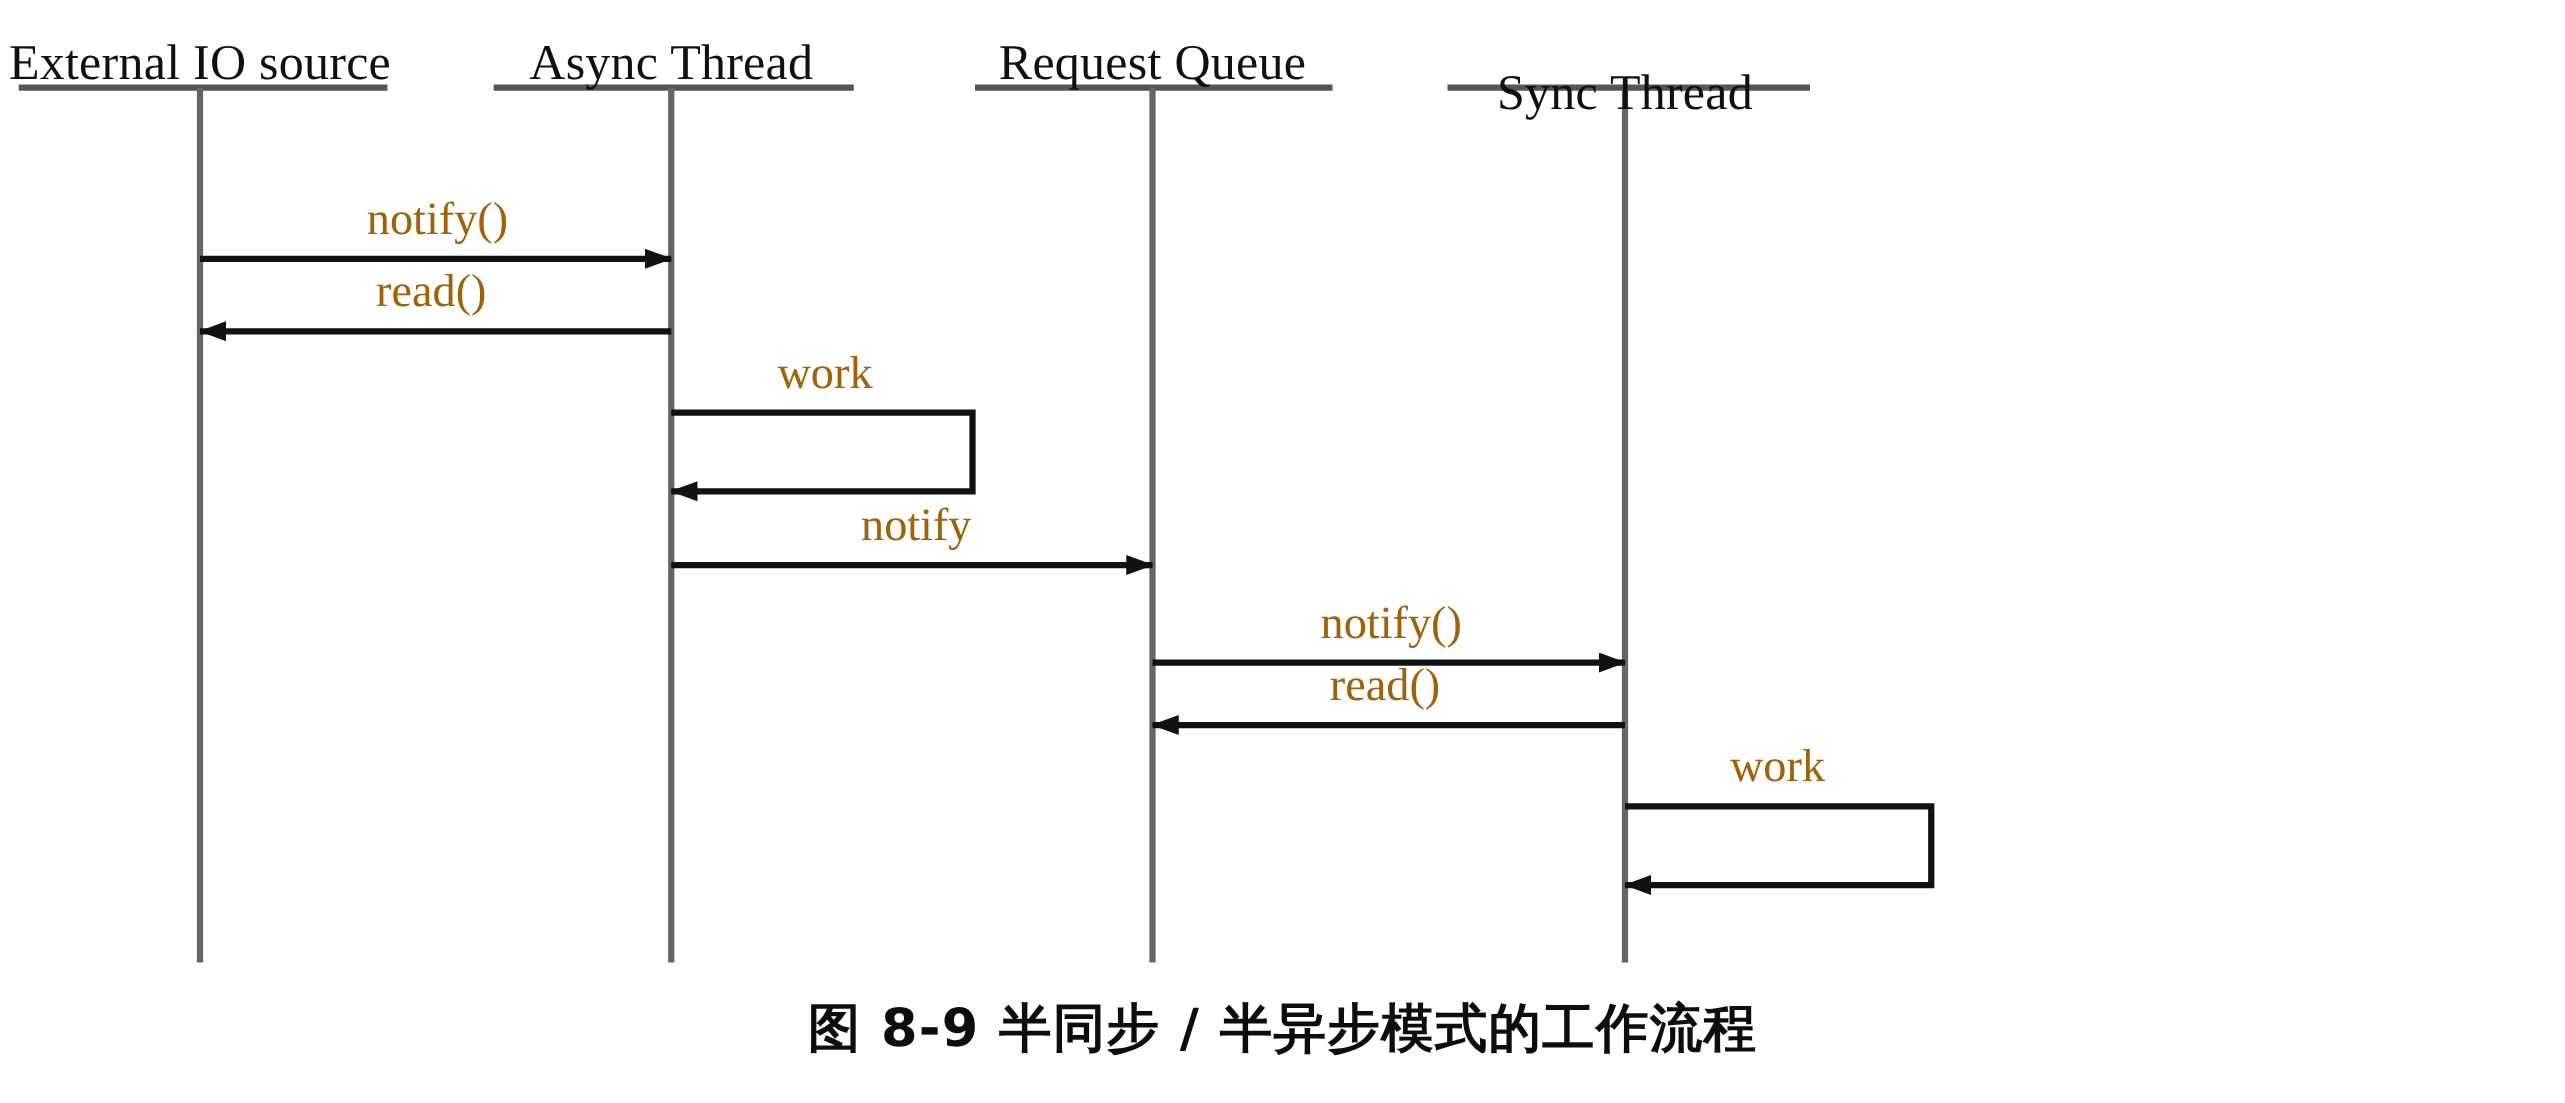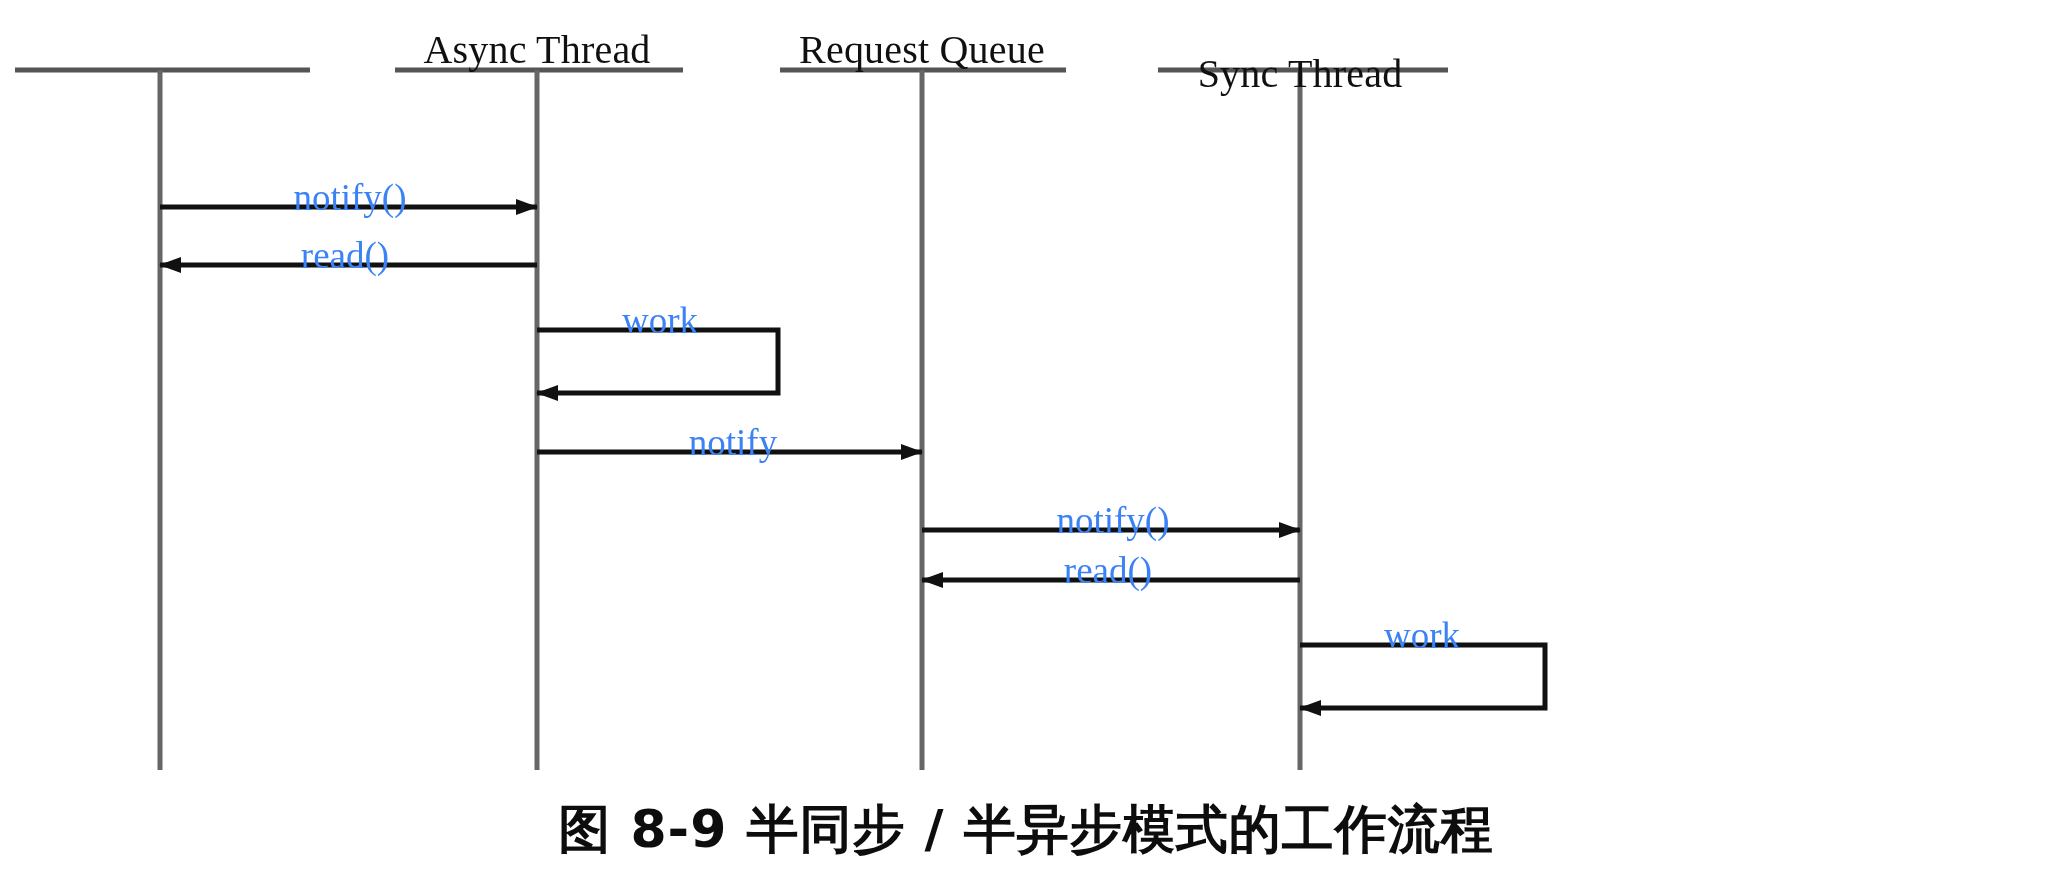--- a/index.html
+++ b/index.html
@@ -33,31 +33,30 @@
     font-size: 40px;
     font-weight: 400;
     color: #101010;
     white-space: nowrap;
     transform: translateX(-50%);
     letter-spacing: 0.2px;
   }
   .msg-label {
     position: absolute;
     font-size: 37px;
-    color: #3b82f6;
+    color: #a16207;
     white-space: nowrap;
     transform: translateX(-50%);
-    margin-top: 22px;
   }
   .caption {
     position: absolute;
     left: 0;
     width: 2052px;
     text-align: center;
-    font-size: 52px;
+    font-size: 42px;
     font-weight: 700;
     color: #0d0d0d;
     letter-spacing: 1px;
     white-space: nowrap;
     font-family: "DejaVu Sans", "Liberation Sans", sans-serif;
   }
 </style>
 </head>
 <body>
 
@@ -97,20 +96,21 @@
       <line x1="537" y1="452" x2="922" y2="452" stroke="#111111" stroke-width="5" marker-end="url(#arrow-right)"></line>
 
       <line x1="922" y1="530" x2="1300" y2="530" stroke="#111111" stroke-width="5" marker-end="url(#arrow-right)"></line>
 
       <line x1="1300" y1="580" x2="922" y2="580" stroke="#111111" stroke-width="5" marker-end="url(#arrow-left)"></line>
 
       <path d="M1300,645 L1545,645 L1545,708 L1300,708" fill="none" stroke="#111111" stroke-width="5" marker-end="url(#arrow-left)"></path>
     </g>
   </svg>
 
+  <div class="hdr-label" style="left:160px;  top:26px;">External IO source</div>
   <div class="hdr-label" style="left:537px;  top:26px;">Async Thread</div>
   <div class="hdr-label" style="left:922px;  top:26px;">Request Queue</div>
   <div class="hdr-label" style="left:1300px; top:26px;margin-top:24px;">Sync Thread</div>
 
   <div class="msg-label" style="left:350px;  top:154px;">notify()</div>
   <div class="msg-label" style="left:345px;  top:212px;">read()</div>
   <div class="msg-label" style="left:660px;  top:277px;">work</div>
   <div class="msg-label" style="left:733px;  top:399px;">notify</div>
   <div class="msg-label" style="left:1113px; top:477px;">notify()</div>
   <div class="msg-label" style="left:1108px; top:527px;">read()</div>

